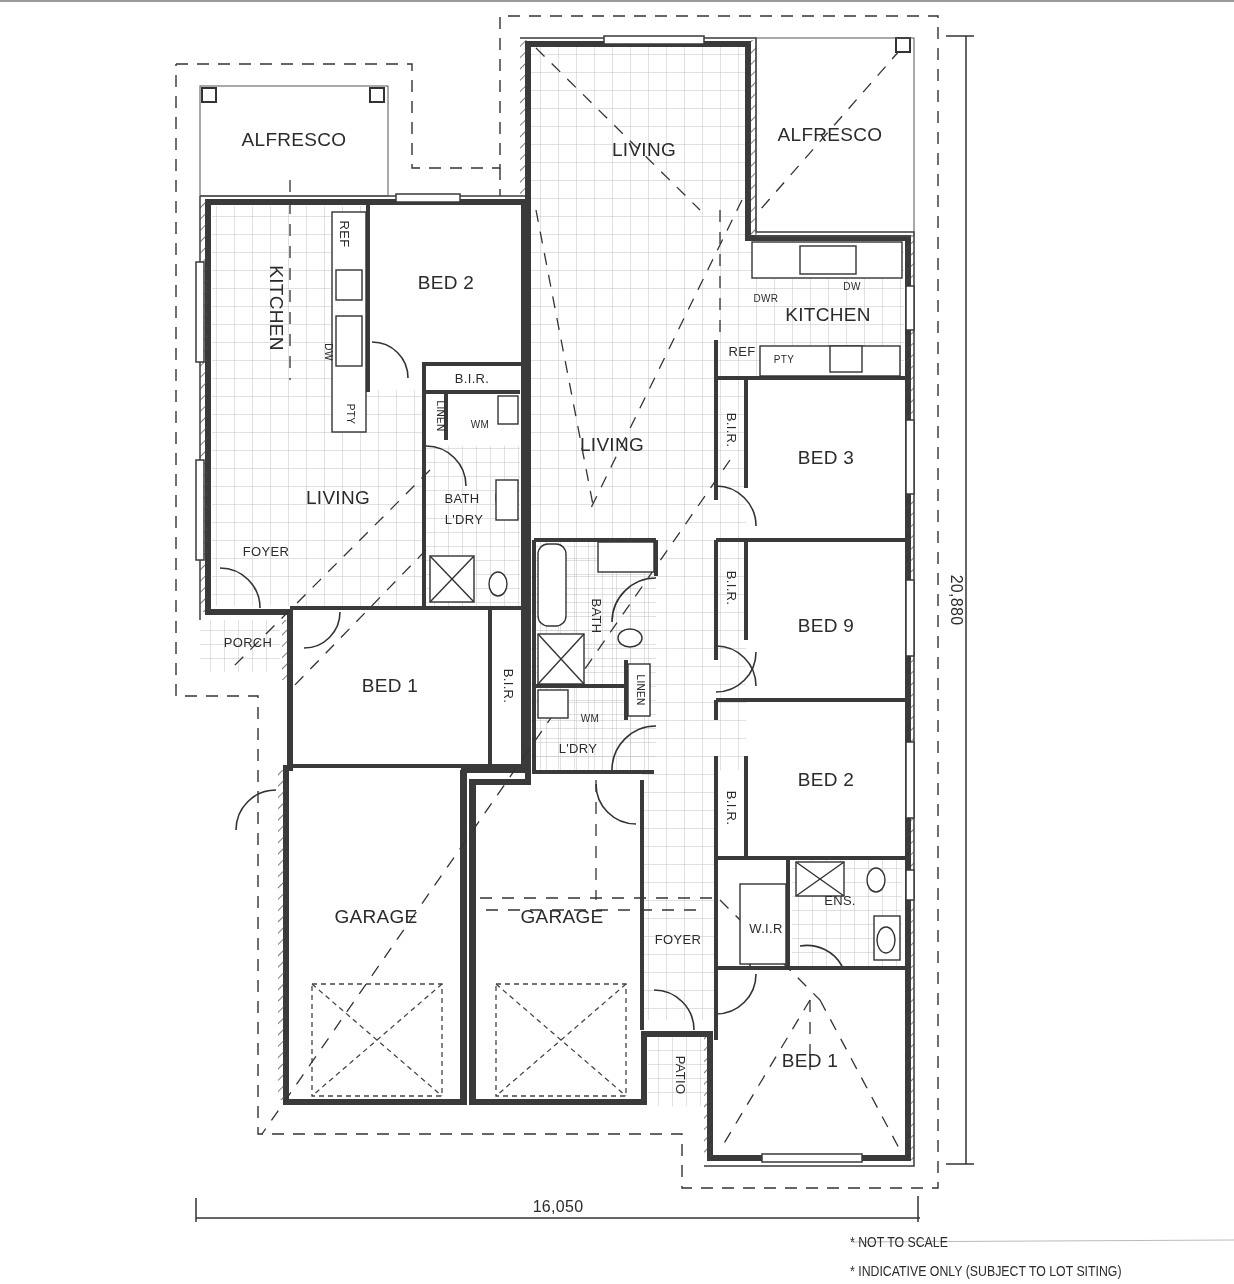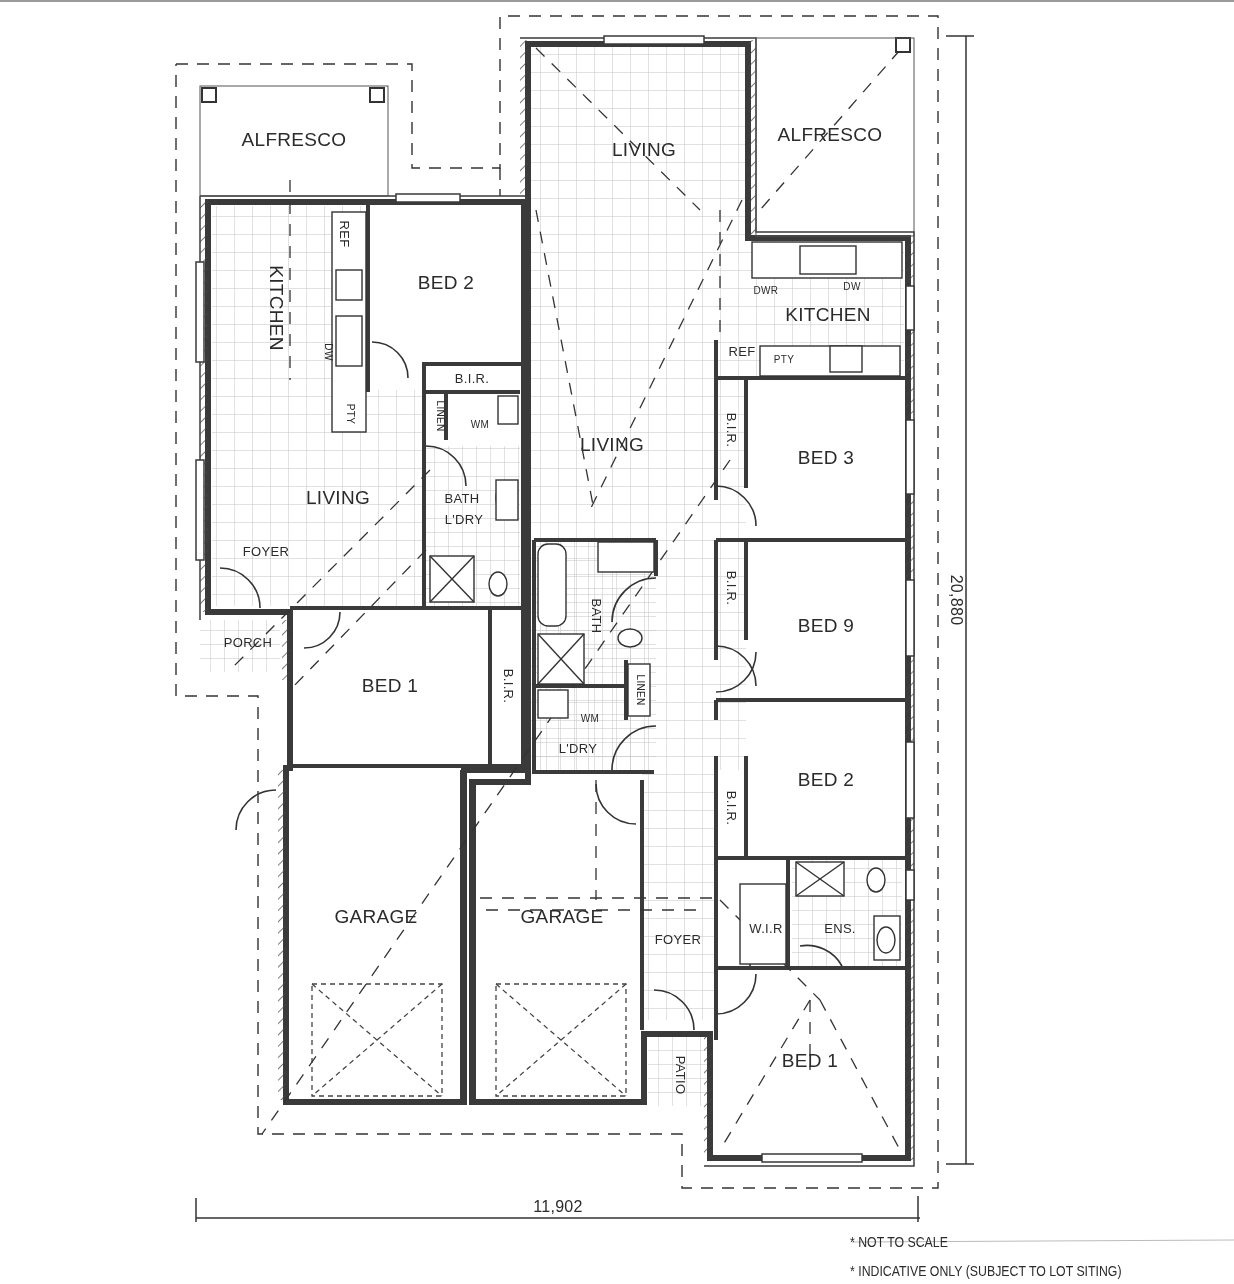--- a/index.html
+++ b/index.html
@@ -239,39 +239,39 @@
 <div class="lbl sm" style="left:464px;top:519px">L'DRY</div>
 <div class="lbl" style="left:338px;top:498px">LIVING</div>
 <div class="lbl sm" style="left:266px;top:551px">FOYER</div>
 <div class="lbl sm" style="left:248px;top:642px">PORCH</div>
 <div class="lbl" style="left:390px;top:686px">BED 1</div>
 <div class="lbl sm vert" style="left:508px;top:686px">B.I.R.</div>
 <div class="lbl" style="left:376px;top:917px">GARAGE</div>
 
 <div class="lbl" style="left:644px;top:150px">LIVING</div>
 <div class="lbl" style="left:830px;top:135px">ALFRESCO</div>
-<div class="lbl xs" style="left:766px;top:290px">DWR</div>
+<div class="lbl xs" style="left:766px;top:298px">DWR</div>
 <div class="lbl xs" style="left:852px;top:286px">DW</div>
 <div class="lbl" style="left:828px;top:315px">KITCHEN</div>
 <div class="lbl sm" style="left:742px;top:351px">REF</div>
 <div class="lbl xs" style="left:784px;top:359px">PTY</div>
 <div class="lbl" style="left:612px;top:445px">LIVING</div>
 <div class="lbl" style="left:826px;top:458px">BED 3</div>
 <div class="lbl sm vert" style="left:731px;top:430px">B.I.R.</div>
 <div class="lbl" style="left:826px;top:626px">BED 9</div>
 <div class="lbl sm vert" style="left:731px;top:588px">B.I.R.</div>
 <div class="lbl" style="left:826px;top:780px">BED 2</div>
 <div class="lbl sm vert" style="left:731px;top:808px">B.I.R.</div>
 <div class="lbl sm vert" style="left:596px;top:616px">BATH</div>
 <div class="lbl xs vert" style="left:640px;top:690px">LINEN</div>
 <div class="lbl xs" style="left:590px;top:718px">WM</div>
 <div class="lbl sm" style="left:578px;top:748px">L'DRY</div>
 <div class="lbl sm" style="left:766px;top:928px">W.I.R</div>
-<div class="lbl sm" style="left:840px;top:928px">ENS.</div>
+<div class="lbl sm" style="left:840px;top:900px">ENS.</div>
 <div class="lbl sm" style="left:678px;top:939px">FOYER</div>
 <div class="lbl sm vert" style="left:680px;top:1075px">PATIO</div>
 <div class="lbl" style="left:810px;top:1061px">BED 1</div>
 <div class="lbl" style="left:562px;top:917px">GARAGE</div>
 
-<div class="lbl sm" style="left:558px;top:1207px;font-size:16px">11,902</div>
+<div class="lbl sm" style="left:558px;top:1207px;font-size:16px">16,050</div>
 <div class="lbl vert" style="left:956px;top:600px;font-size:16px">20,880</div>
 <div class="note" style="left:850px;top:1234px">* NOT TO SCALE</div>
 <div class="note" style="left:850px;top:1263px">* INDICATIVE ONLY (SUBJECT TO LOT SITING)</div>
 
 </body></html>

